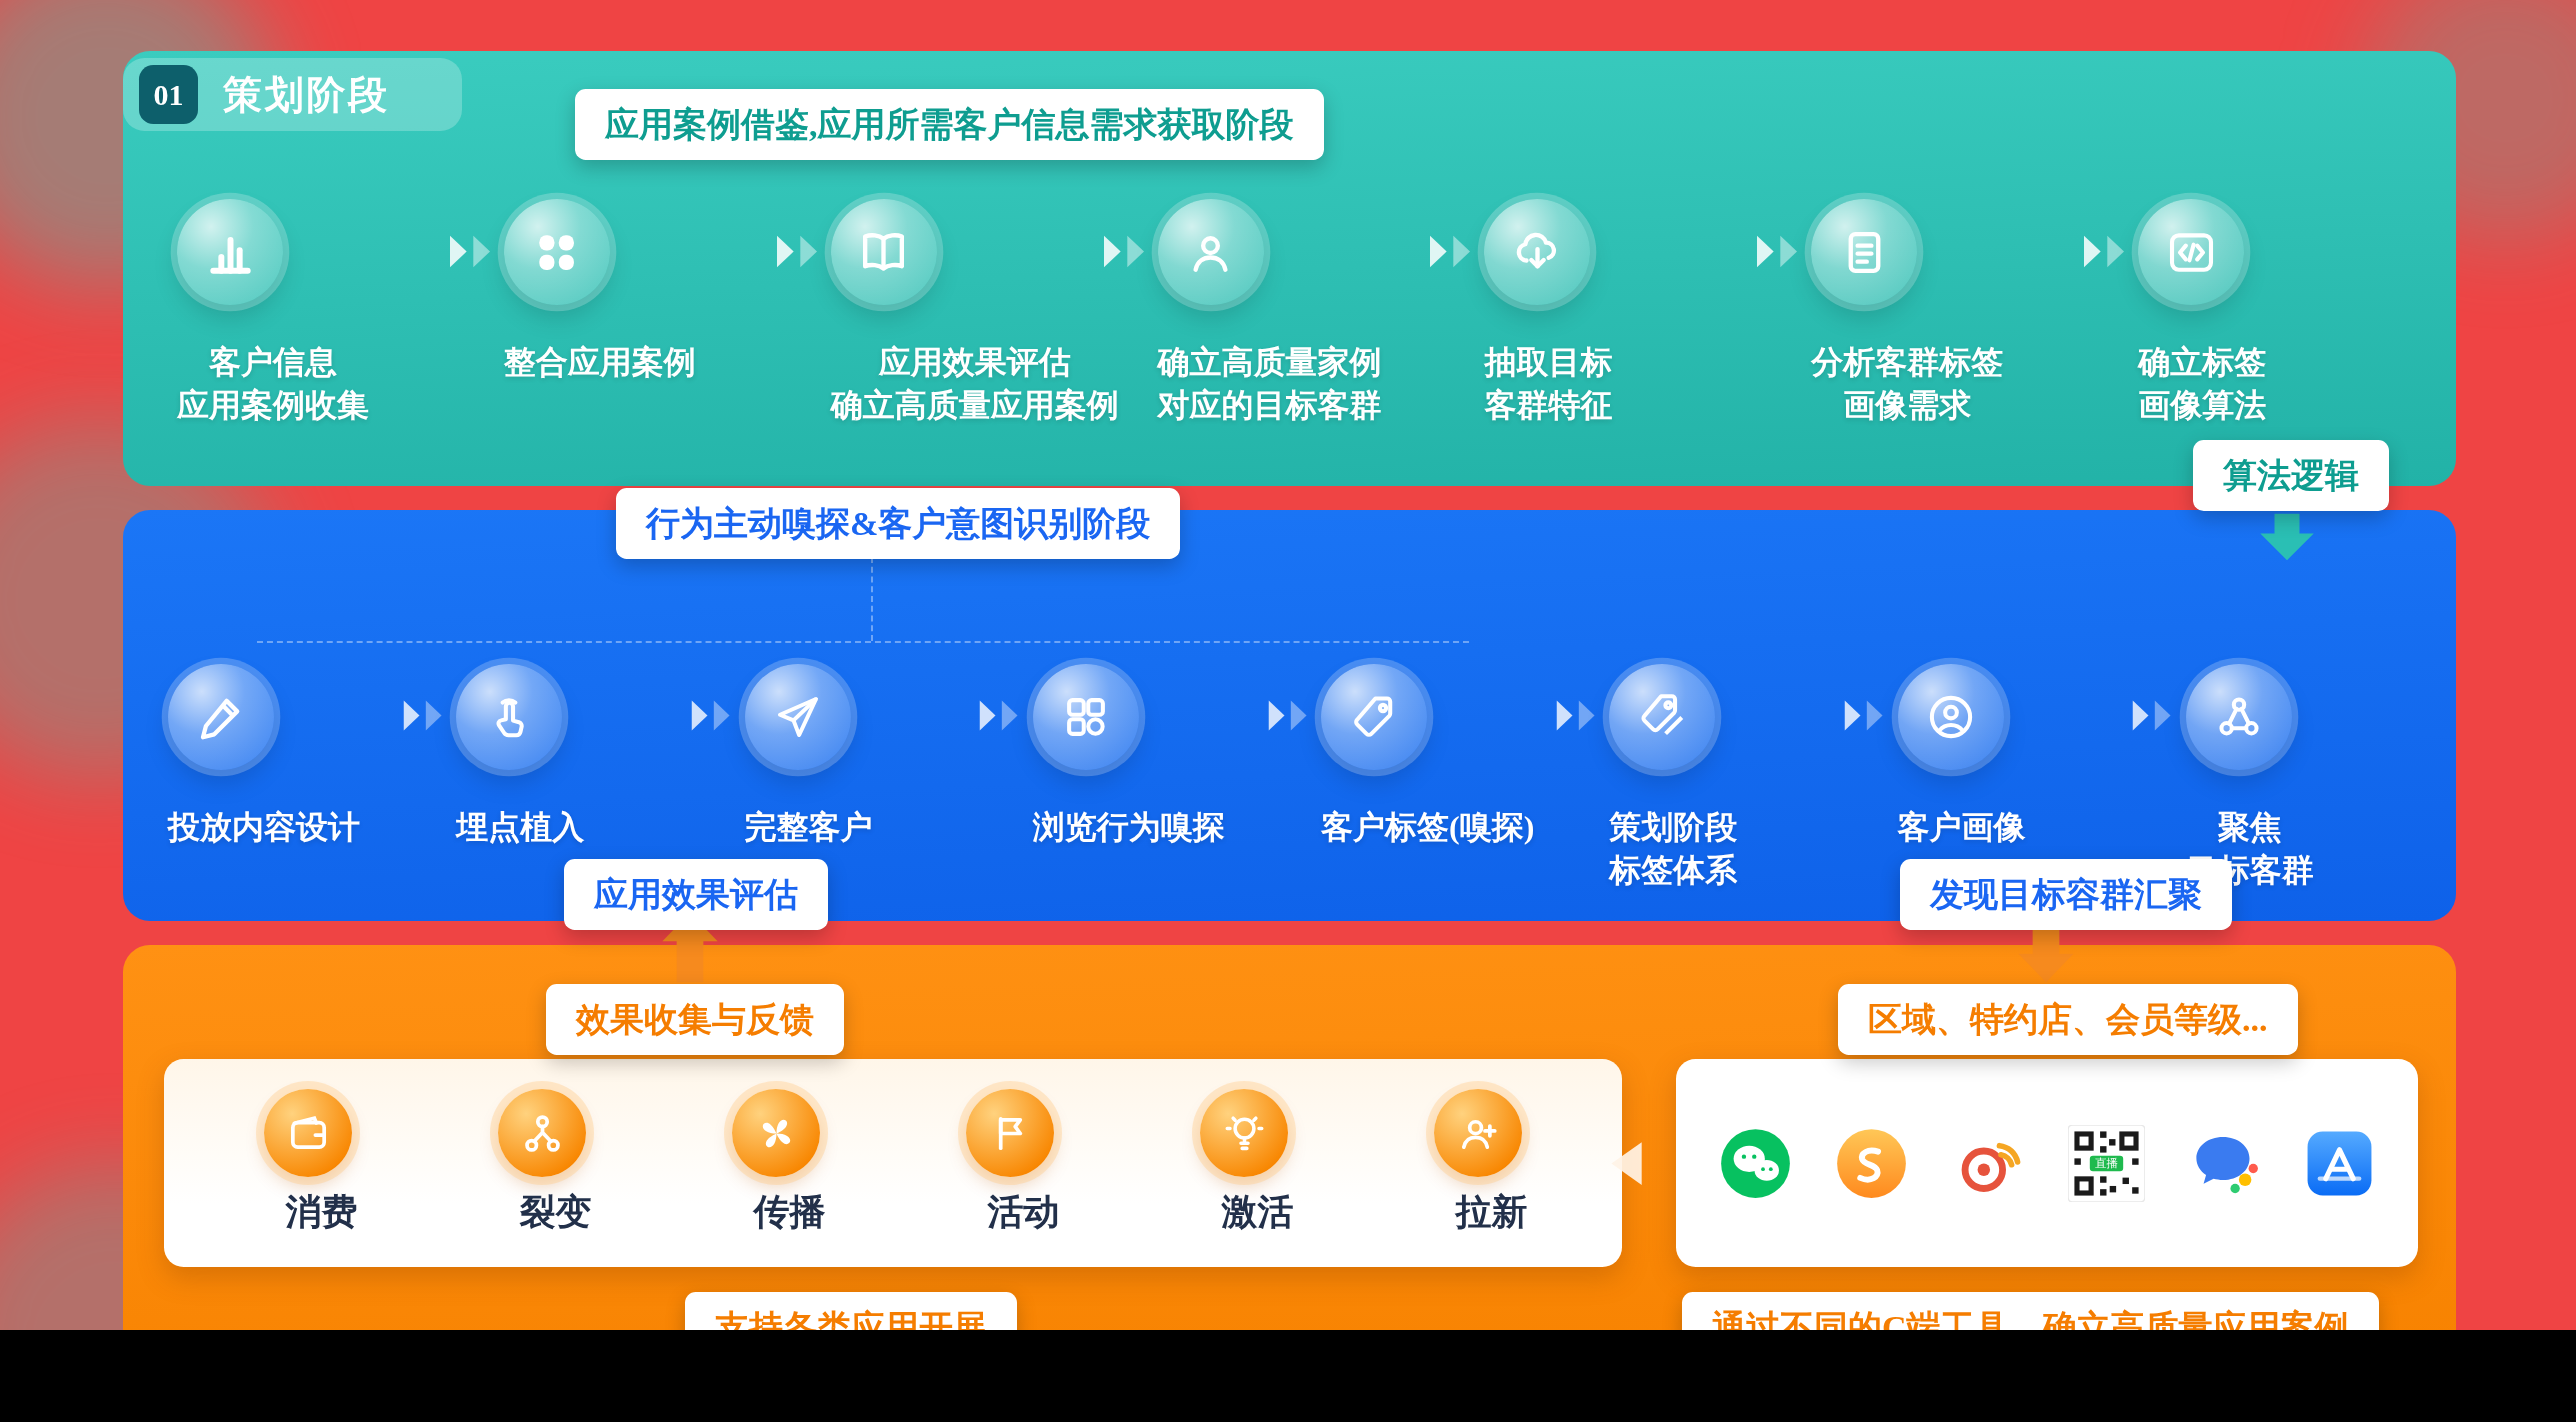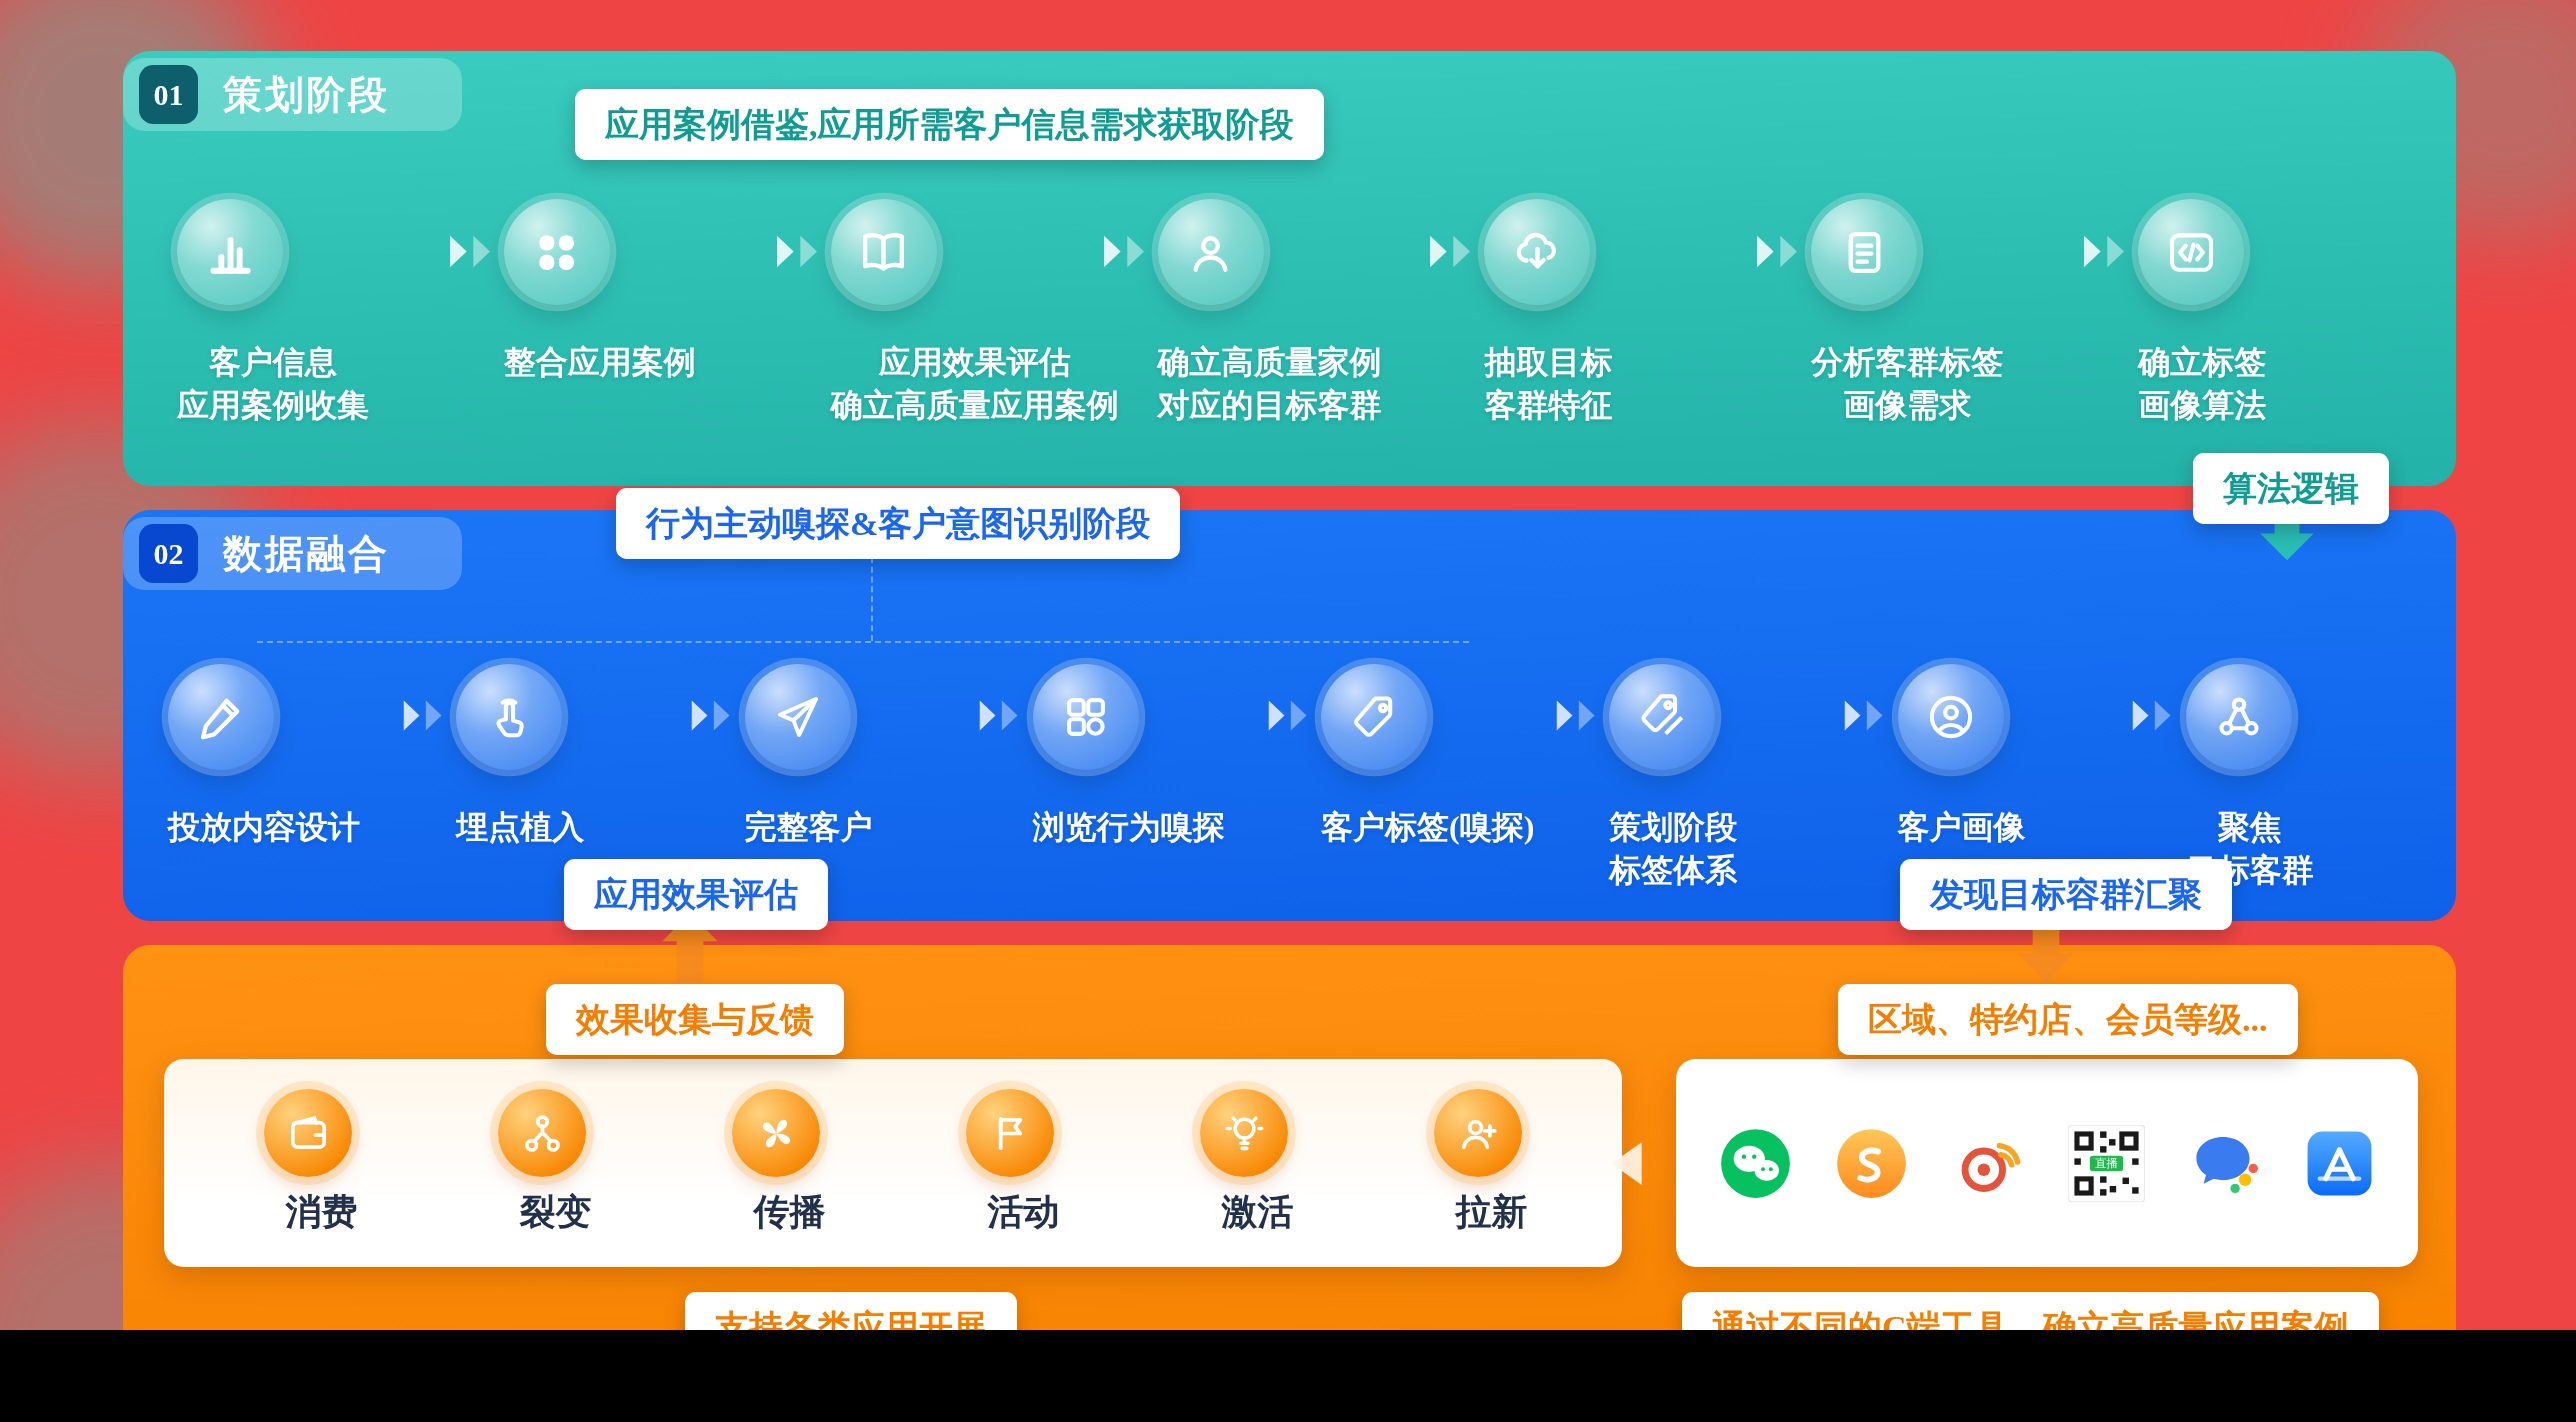--- a/index.html
+++ b/index.html
@@ -218,24 +218,20 @@
         </div>
         <div class="step-label">
           <span>确立标签</span>
             <span>画像算法</span>
         </div>
       </div>
     </div>
   </section>
 
   <section class="band band-blue">
-    <div class="phase-header">
-      <div class="phase-num">02</div>
-      <div class="phase-title">数据融合</div>
-    </div>
 
     <div class="dash-h" style="left:134px;top:131px;width:1212px;"></div>
     <div class="dash-v" style="left:748px;top:47px;height:84px;"></div>
     <div class="tri-up" style="left:735px;top:27px;"></div>
 
     <div class="steps-row row-blue">
 
       <div class="step">
         <div class="ic">
           <svg width="54" height="54" viewBox="0 0 24 24" fill="none" stroke="#fff" stroke-width="1.9" stroke-linejoin="round">
@@ -548,21 +544,21 @@
           <rect x="1.5" y="1.5" width="21" height="21" rx="5" fill="url(#gradApp)"></rect>
           <path d="M7.5 17 12 7.5 16.5 17M9.3 13.9h5.4" stroke="#fff" stroke-width="1.7" fill="none" stroke-linecap="round" stroke-linejoin="round"></path>
           <path d="M5.5 17h13" stroke="#fff" stroke-width="1.4" stroke-linecap="round" opacity=".7"></path>
         </svg>
       </div>
     </div>
   </section>
 
   <div class="pill blue" style="left:616px;top:488px;">行为主动嗅探&amp;客户意图识别阶段</div>
 
-  <div class="pill teal" style="left:2193px;top:453px;">算法逻辑</div>
+  <div class="pill teal" style="left:2193px;top:440px;">算法逻辑</div>
   <div class="big-arrow" style="left:2254px;top:512px;">
     <svg width="66" height="50" viewBox="0 0 37 28">
         <path d="M18.5 27 3.5 12h8V1h14v11h8z" fill="#2abfb4"></path>
       </svg>
   </div>
 
   <div class="pill blue" style="left:564px;top:859px;">应用效果评估</div>
   <div class="big-arrow" style="left:657px;top:911px;">
     <svg width="66" height="73" viewBox="0 0 37 41">
         <path d="M18.5 1 34 17h-8v23H11V17H3z" fill="#f68a1e"></path>

